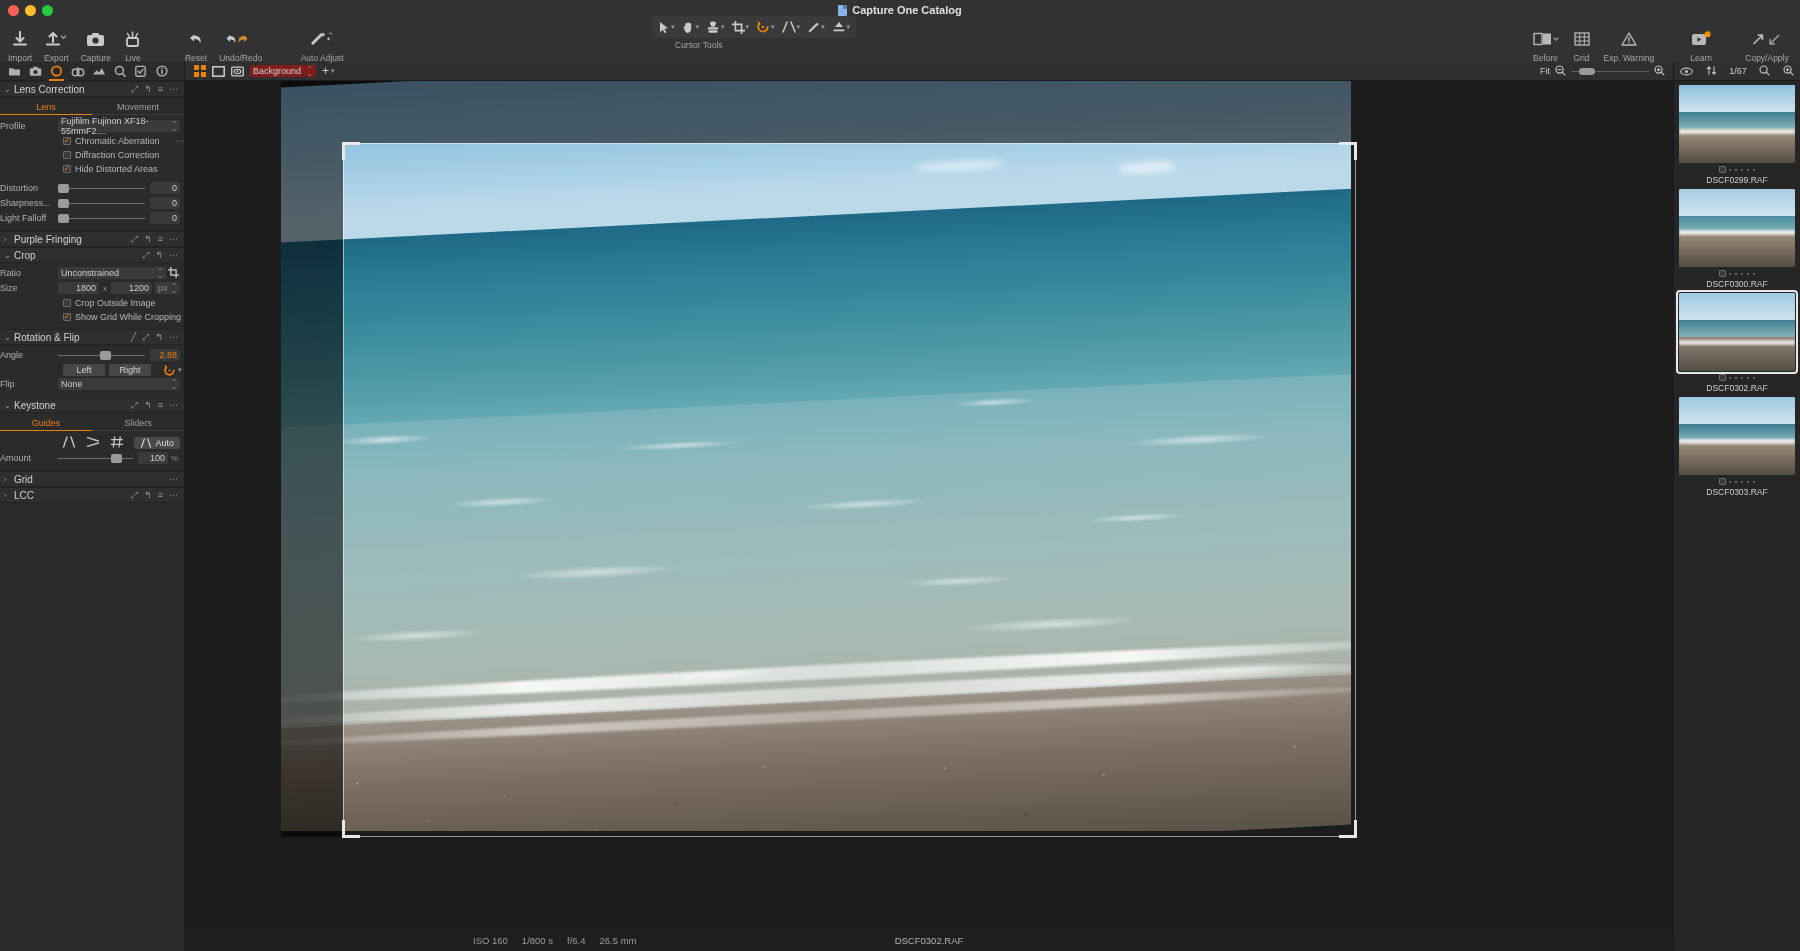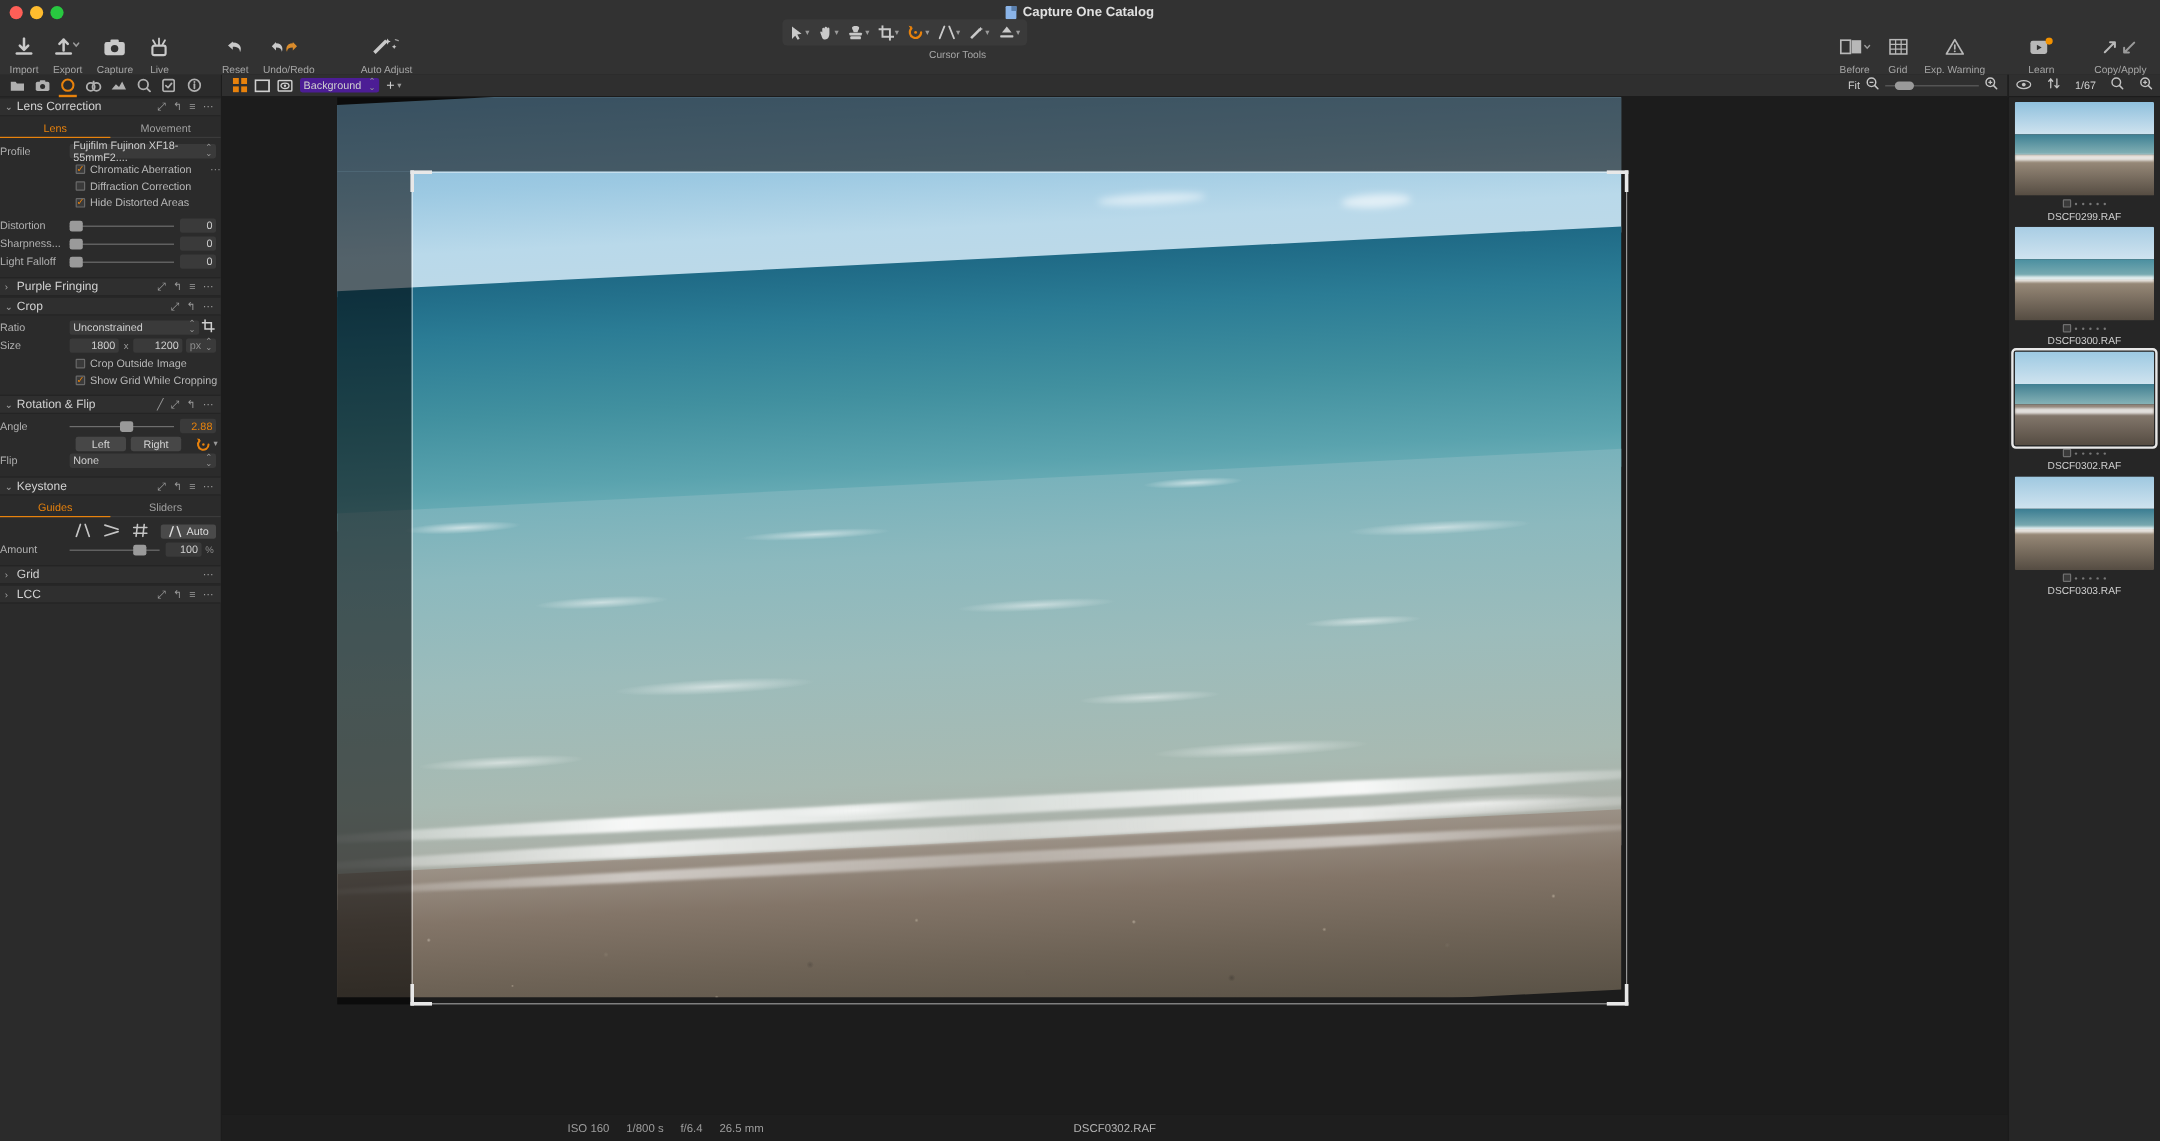--- a/index.html
+++ b/index.html
@@ -19,21 +19,21 @@
 
   .tbgroup { position:absolute; top:28px; display:flex; align-items:flex-start; }
   .tbitem { width:auto; min-width:32px; padding:0 6px; text-align:center; cursor:default; }
   .tbicon { height:22px; display:flex; align-items:center; justify-content:center; color:#c9c9c9; }
   .tblabel { font-size:8.5px; color:#a6a6a6; margin-top:3px; white-space:nowrap; }
 
   .cursor-tools { position:absolute; left:652px; top:16px; display:flex; align-items:center;
     background:#3a3a3a; border-radius:4px; padding:2px 3px; gap:1px; }
   .ct { display:flex; align-items:center; gap:1px; padding:2px 3px; border-radius:3px; }
   .ct .car { font-size:7px; color:#9a9a9a; }
-  .ct-label { position:absolute; left:660px; top:40px; width:276px; text-align:center;
+  .ct-label { position:absolute; left:675px; top:40px; width:276px; text-align:left;
     font-size:8.5px; color:#a6a6a6; }
 
   
   .mainrow { display:flex; flex:1 1 auto; min-height:0; }
 
   
   .leftpanel { width:185px; flex:0 0 185px; background:#2b2b2b; border-right:1px solid #1c1c1c;
     display:flex; flex-direction:column; }
   .tooltabs { height:19px; display:flex; align-items:center; gap:0px; padding-left:4px;
     background:#2b2b2b; border-bottom:1px solid #232323; }
@@ -83,21 +83,21 @@
   .autobtn { background:#4a4a4a; border-radius:2px; font-size:9px; color:#dcdcdc; padding:1px 6px;
     display:flex; gap:3px; align-items:center; }
 
   
   .viewerwrap { flex:1 1 auto; display:flex; flex-direction:column; min-width:0; background:#1e1e1e; }
   .viewerbar { height:19px; background:#2f2f2f; border-bottom:1px solid #1c1c1c; display:flex;
     align-items:center; padding:0 8px; gap:8px; }
   .vb-left { display:flex; align-items:center; gap:6px; }
   .vb-right { margin-left:auto; display:flex; align-items:center; gap:5px; }
   .vicon { width:13px; height:11px; display:flex; align-items:center; justify-content:center; color:#bdbdbd; }
-  .bgselect { background:#4c1d95; border-radius:2px; height:12px; min-width:62px; font-size:9px;
+  .bgselect { background:#7f1d1d; border-radius:2px; height:12px; min-width:62px; font-size:9px;
     color:#cfcfcf; display:flex; align-items:center; justify-content:space-between; padding:0 3px; gap:6px; }
   .fitlbl { font-size:9px; color:#d0d0d0; }
   .zslider { width:78px; height:10px; position:relative; display:flex; align-items:center; }
   .zslider .bar{position:absolute;left:0;right:0;height:1px;background:#5e5e5e;}
   .zknob{position:absolute;left:8px;width:16px;height:7px;border-radius:4px;background:#9a9a9a;}
 
   .viewer { flex:1 1 auto; position:relative; background:#1c1c1c; overflow:hidden; }
   .photo-area { position:absolute; left:96px; top:0px; width:1070px; height:750px; }
   .img-outer { position:absolute; inset:0; overflow:hidden; }
   .tilt { position:absolute; left:-30px; top:-20px; width:1130px; height:790px;

